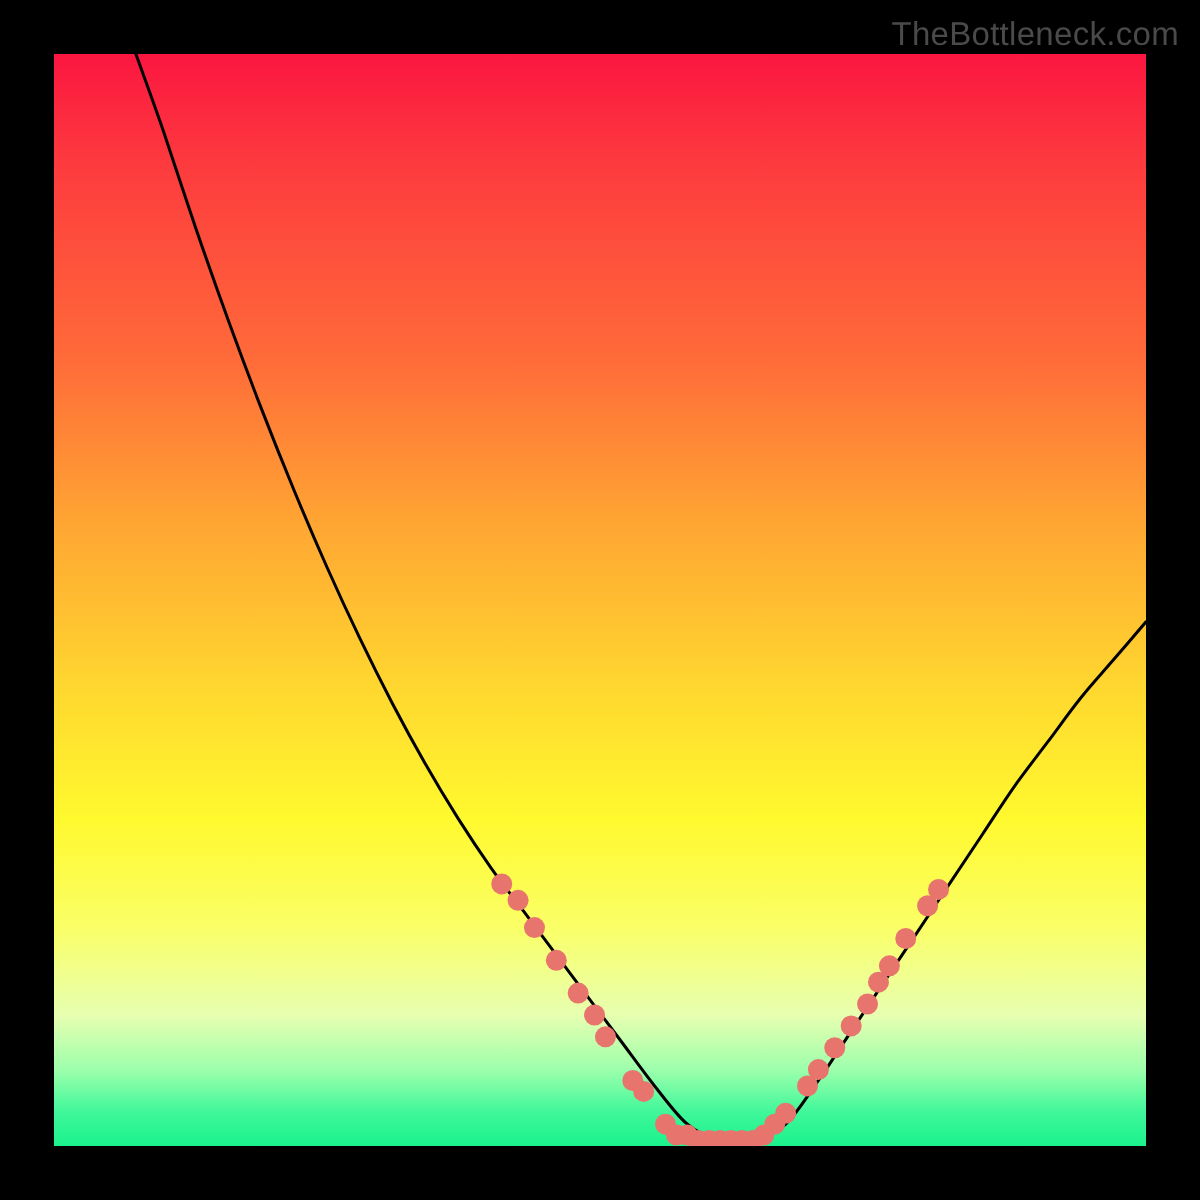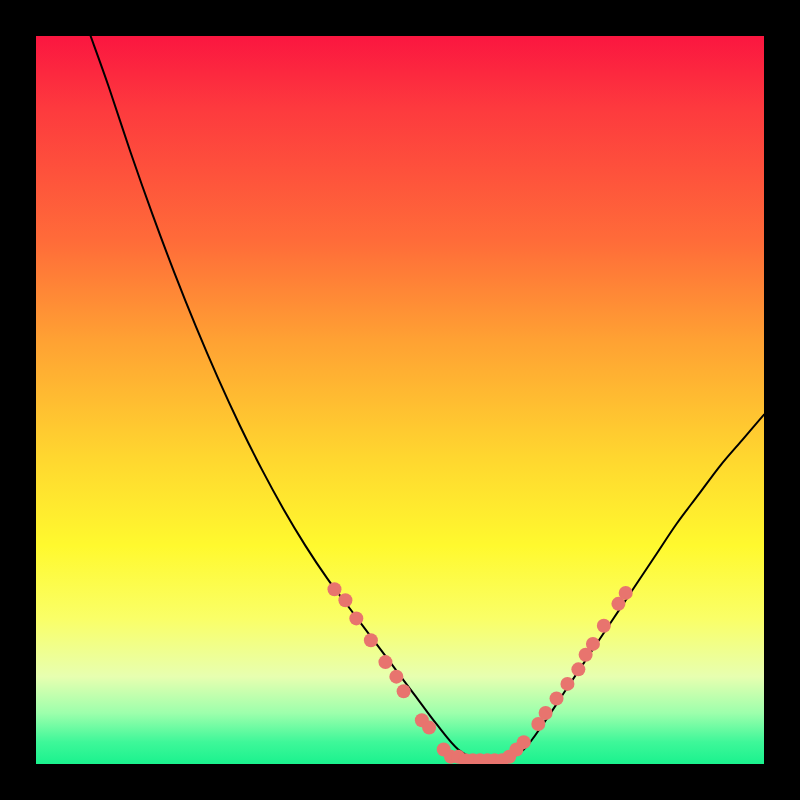--- a/index.html
+++ b/index.html
@@ -94,13 +94,14 @@
           <circle cx="531.44" cy="647.92" r="7" fill="#e8746e"></circle>
           <circle cx="542.36" cy="633.36" r="7" fill="#e8746e"></circle>
           <circle cx="549.64" cy="618.80" r="7" fill="#e8746e"></circle>
           <circle cx="556.92" cy="607.88" r="7" fill="#e8746e"></circle>
           <circle cx="567.84" cy="589.68" r="7" fill="#e8746e"></circle>
           <circle cx="582.40" cy="567.84" r="7" fill="#e8746e"></circle>
           <circle cx="589.68" cy="556.92" r="7" fill="#e8746e"></circle>
         </g>
     </svg>
   </div>
+  <div class="watermark">TheBottleneck.com</div>
 </div>
 
 </body></html>

